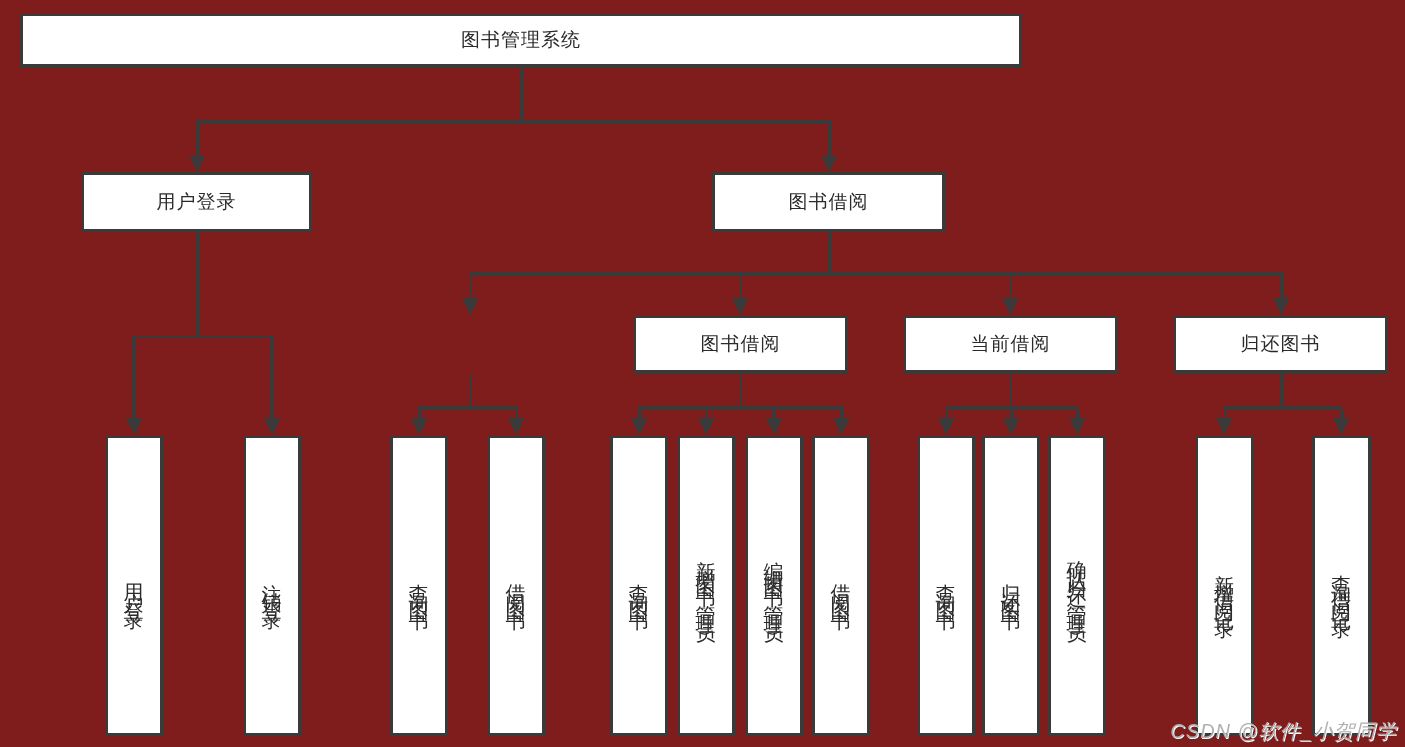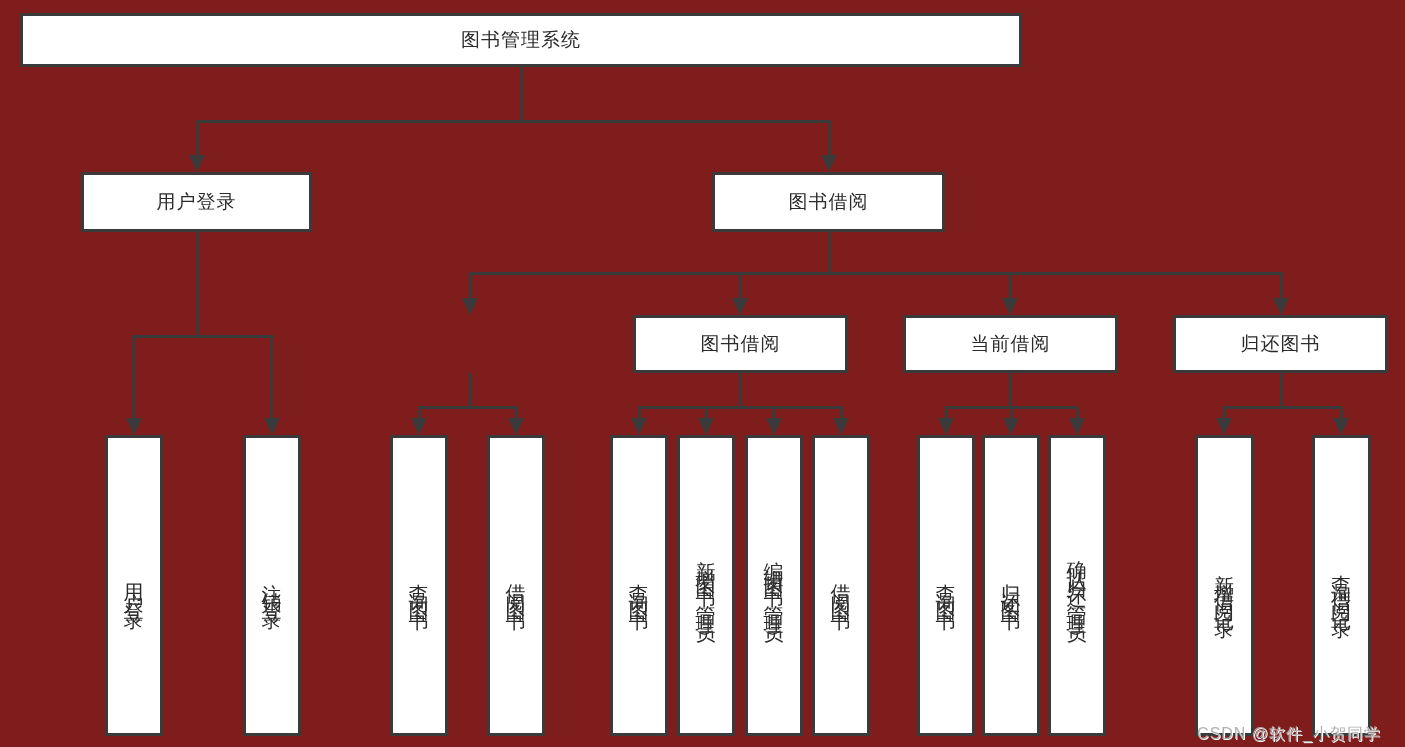--- a/index.html
+++ b/index.html
@@ -44,26 +44,27 @@
   .v-line { width: 3px; }
   .arrow {
     position: absolute;
     width: 0; height: 0;
     border-left: 8px solid transparent;
     border-right: 8px solid transparent;
     border-top: 17px solid #3a3a3a;
   }
   .watermark {
     position: absolute;
-    right: 24px;
+    right: 8px;
     bottom: 2px;
-    font-size: 16px;
+    font-size: 20px;
     color: #b0b0b0;
     text-shadow: 1px 1px 0 #ffffff;
     letter-spacing: 1px;
+    font-style: italic;
   }
 </style>
 </head>
 <body>
 
 <div class="canvas">
 
   <div class="node" style="left:20px; top:13px; width:1002px; height:54px;">
     <span>图书管理系统</span>
   </div>

